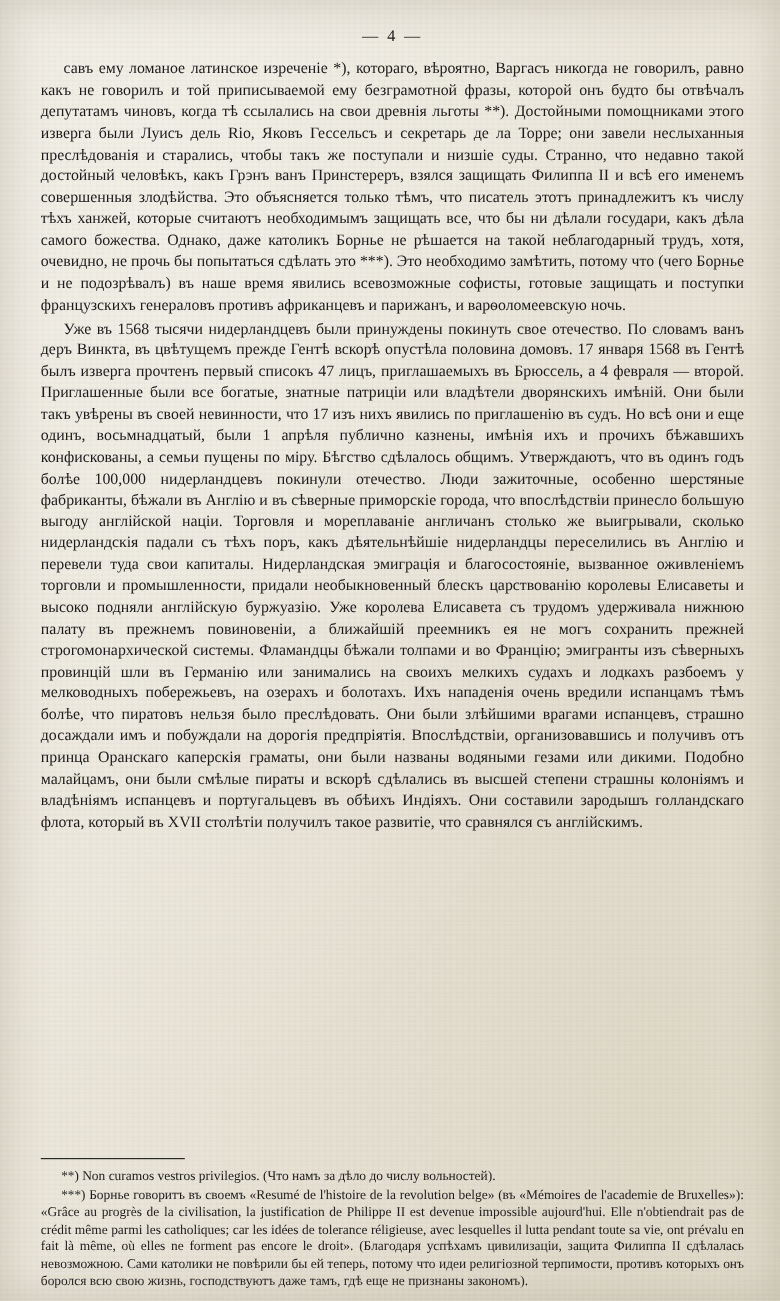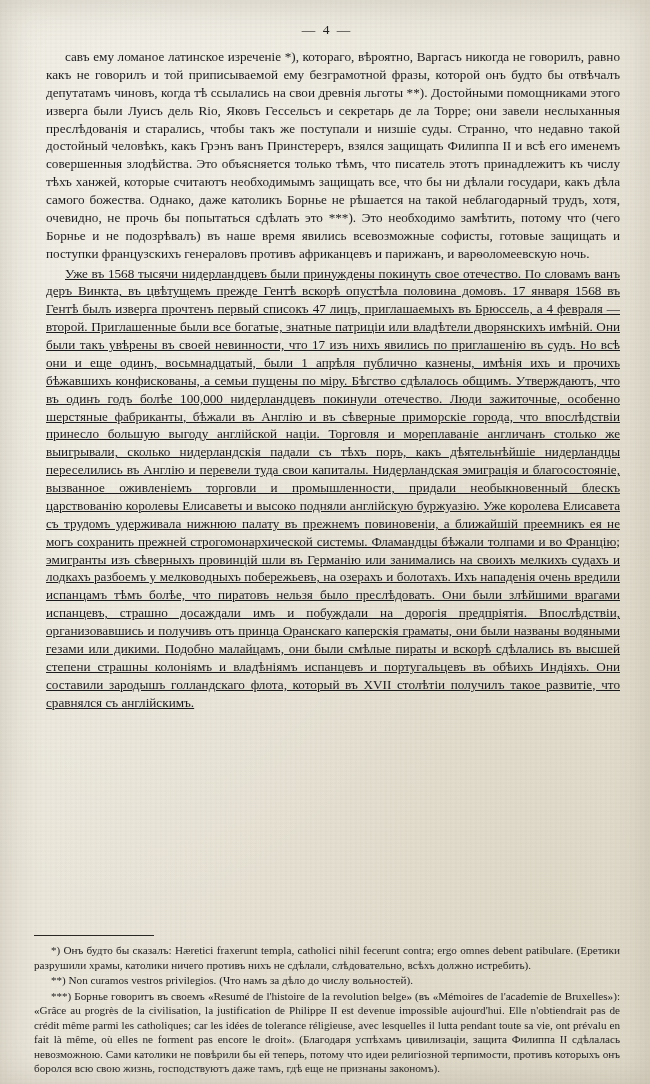--- a/index.html
+++ b/index.html
@@ -26,33 +26,32 @@
       #eae6da;
   }
   .folio {
     text-align: center;
     font-size: 13.5px;
     letter-spacing: 2px;
     margin: 0 0 10px 0;
     color: #23211f;
   }
   p.body-par {
-    margin: 0 0 0 12px;
+    margin: 0 0 0 0;
     text-align: justify;
     text-justify: inter-word;
     font-size: 13.2px;
     line-height: 1.355;
     text-indent: 19px;
     color: #1b1a1c;
     -webkit-hyphens: none;
     hyphens: none;
   }
   p.body-par + p.body-par {
     margin-top: 2px;
-    text-decoration: underline;
   }
   .notes {
     position: absolute;
     left: 34px;
     right: 30px;
     bottom: 8px;
   }
   .note-rule {
     width: 120px;
     height: 1px;
@@ -96,20 +95,19 @@
 
 <div class="page">
 
   <div class="folio">— 4 —</div>
 
   <p class="body-par">савъ ему ломаное латинское изреченіе *), котораго, вѣроятно, Варгасъ никогда не говорилъ, равно какъ не говорилъ и той приписываемой ему безграмотной фразы, которой онъ будто бы отвѣчалъ депутатамъ чиновъ, когда тѣ ссылались на свои древнія льготы **). Достойными помощниками этого изверга были Луисъ дель Rio, Яковъ Гессельсъ и секретарь де ла Торре; они завели неслыханныя преслѣдованія и старались, чтобы такъ же поступали и низшіе суды. Странно, что недавно такой достойный человѣкъ, какъ Грэнъ ванъ Принстереръ, взялся защищать Филиппа II и всѣ его именемъ совершенныя злодѣйства. Это объясняется только тѣмъ, что писатель этотъ принадлежитъ къ числу тѣхъ ханжей, которые считаютъ необходимымъ защищать все, что бы ни дѣлали государи, какъ дѣла самого божества. Однако, даже католикъ Борнье не рѣшается на такой неблагодарный трудъ, хотя, очевидно, не прочь бы попытаться сдѣлать это ***). Это необходимо замѣтить, потому что (чего Борнье и не подозрѣвалъ) въ наше время явились всевозможные софисты, готовые защищать и поступки французскихъ генераловъ противъ африканцевъ и парижанъ, и варѳоломеевскую ночь.</p>
   <p class="body-par">Уже въ 1568 тысячи нидерландцевъ были принуждены покинуть свое отечество. По словамъ ванъ деръ Винкта, въ цвѣтущемъ прежде Гентѣ вскорѣ опустѣла половина домовъ. 17 января 1568 въ Гентѣ былъ изверга прочтенъ первый списокъ 47 лицъ, приглашаемыхъ въ Брюссель, а 4 февраля — второй. Приглашенные были все богатые, знатные патриціи или владѣтели дворянскихъ имѣній. Они были такъ увѣрены въ своей невинности, что 17 изъ нихъ явились по приглашенію въ судъ. Но всѣ они и еще одинъ, восьмнадцатый, были 1 апрѣля публично казнены, имѣнія ихъ и прочихъ бѣжавшихъ конфискованы, а семьи пущены по міру. Бѣгство сдѣлалось общимъ. Утверждаютъ, что въ одинъ годъ болѣе 100,000 нидерландцевъ покинули отечество. Люди зажиточные, особенно шерстяные фабриканты, бѣжали въ Англію и въ сѣверные приморскіе города, что впослѣдствіи принесло большую выгоду англійской націи. Торговля и мореплаваніе англичанъ столько же выигрывали, сколько нидерландскія падали съ тѣхъ поръ, какъ дѣятельнѣйшіе нидерландцы переселились въ Англію и перевели туда свои капиталы. Нидерландская эмиграція и благосостояніе, вызванное оживленіемъ торговли и промышленности, придали необыкновенный блескъ царствованію королевы Елисаветы и высоко подняли англійскую буржуазію. Уже королева Елисавета съ трудомъ удерживала нижнюю палату въ прежнемъ повиновеніи, а ближайшій преемникъ ея не могъ сохранить прежней строгомонархической системы. Фламандцы бѣжали толпами и во Францію; эмигранты изъ сѣверныхъ провинцій шли въ Германію или занимались на своихъ мелкихъ судахъ и лодкахъ разбоемъ у мелководныхъ побережьевъ, на озерахъ и болотахъ. Ихъ нападенія очень вредили испанцамъ тѣмъ болѣе, что пиратовъ нельзя было преслѣдовать. Они были злѣйшими врагами испанцевъ, страшно досаждали имъ и побуждали на дорогія предпріятія. Впослѣдствіи, организовавшись и получивъ отъ принца Оранскаго каперскія граматы, они были названы водяными гезами или дикими. Подобно малайцамъ, они были смѣлые пираты и вскорѣ сдѣлались въ высшей степени страшны колоніямъ и владѣніямъ испанцевъ и португальцевъ въ обѣихъ Индіяхъ. Они составили зародышъ голландскаго флота, который въ XVII столѣтіи получилъ такое развитіе, что сравнялся съ англійскимъ.</p>
 
   <div class="notes">
     <div class="note-rule"></div>
-    <p class="note"><span class="marker">*)</span> <span>Онъ будто бы сказалъ: Hæretici fraxerunt templa, catholici nihil fecerunt contra; ergo omnes debent patibulare. (Еретики разрушили храмы, католики ничего противъ нихъ не сдѣлали, слѣдовательно, всѣхъ должно истребить).</span></p>
     <p class="note"><span class="marker">**)</span> <span>Non curamos vestros privilegios. (Что намъ за дѣло до числу вольностей).</span></p>
     <p class="note"><span class="marker">***)</span> <span>Борнье говоритъ въ своемъ «Resumé de l'histoire de la revolution belge» (въ «Mémoires de l'academie de Bruxelles»): «Grâce au progrès de la civilisation, la justification de Philippe II est devenue impossible aujourd'hui. Elle n'obtiendrait pas de crédit même parmi les catholiques; car les idées de tolerance réligieuse, avec lesquelles il lutta pendant toute sa vie, ont prévalu en fait là même, où elles ne forment pas encore le droit». (Благодаря успѣхамъ цивилизаціи, защита Филиппа II сдѣлалась невозможною. Сами католики не повѣрили бы ей теперь, потому что идеи религіозной терпимости, противъ которыхъ онъ боролся всю свою жизнь, господствуютъ даже тамъ, гдѣ еще не признаны закономъ).</span></p>
   </div>
 
   <div class="grain"></div>
   <div class="edge-shade"></div>
 </div>
 
 </body></html>

